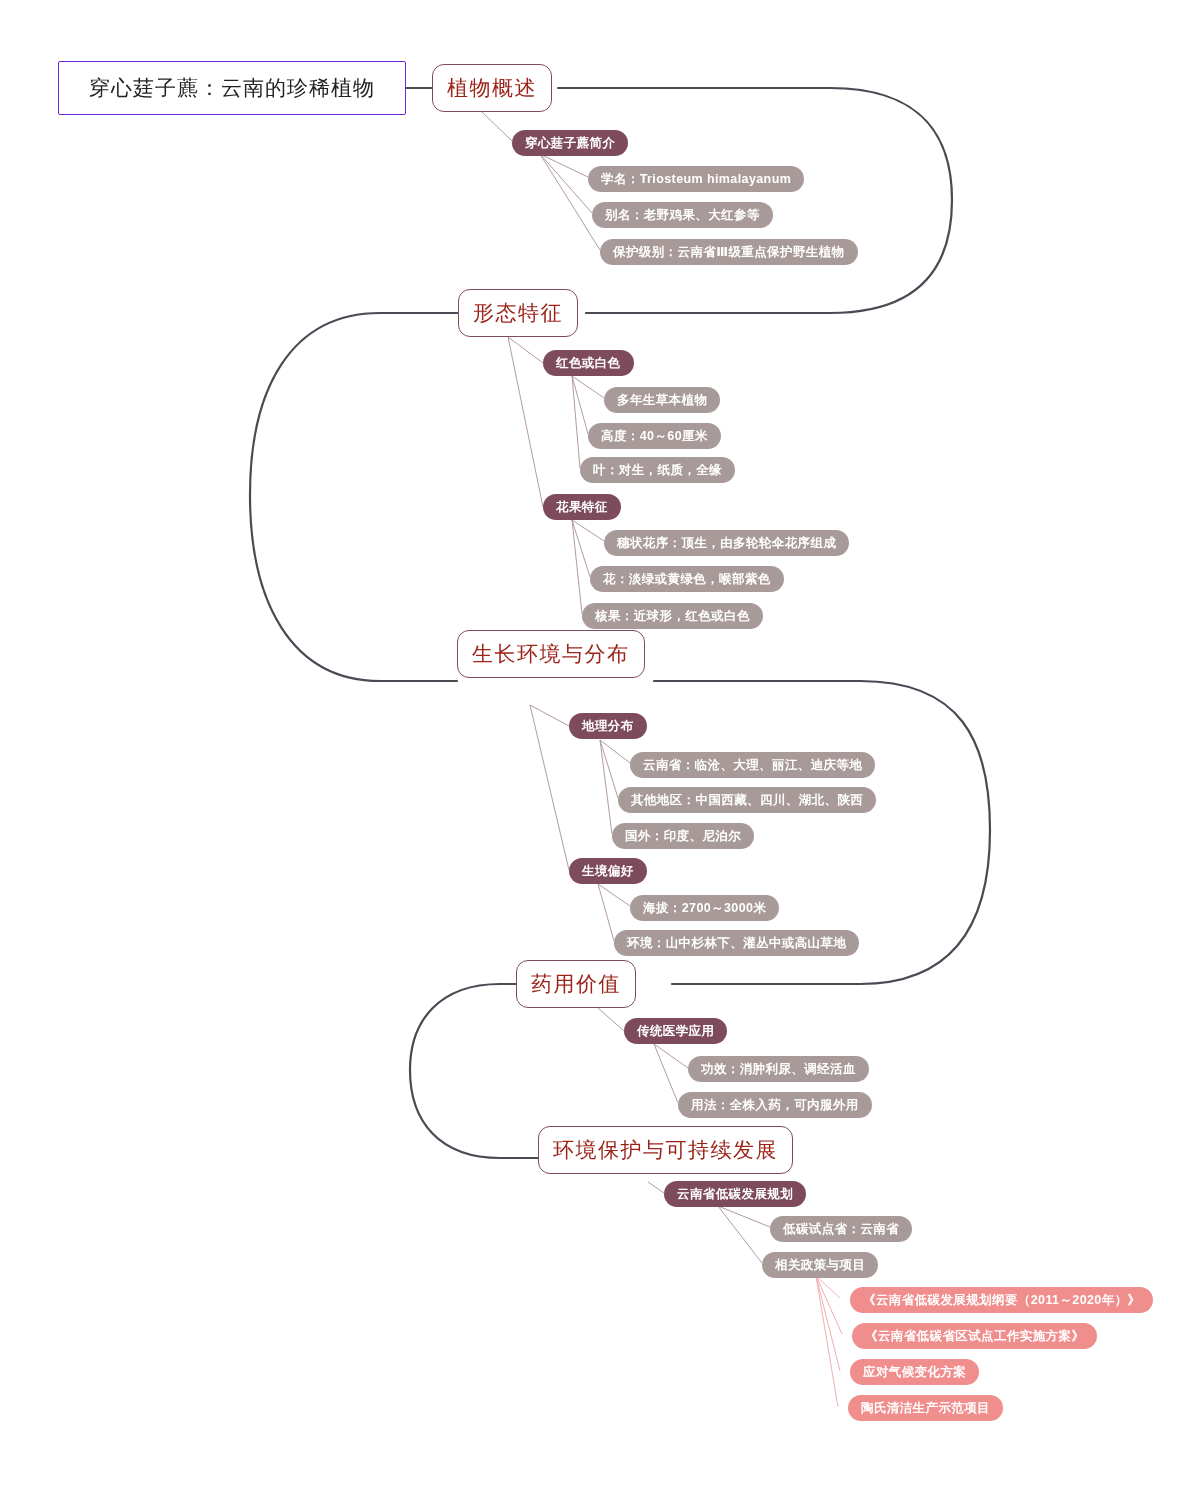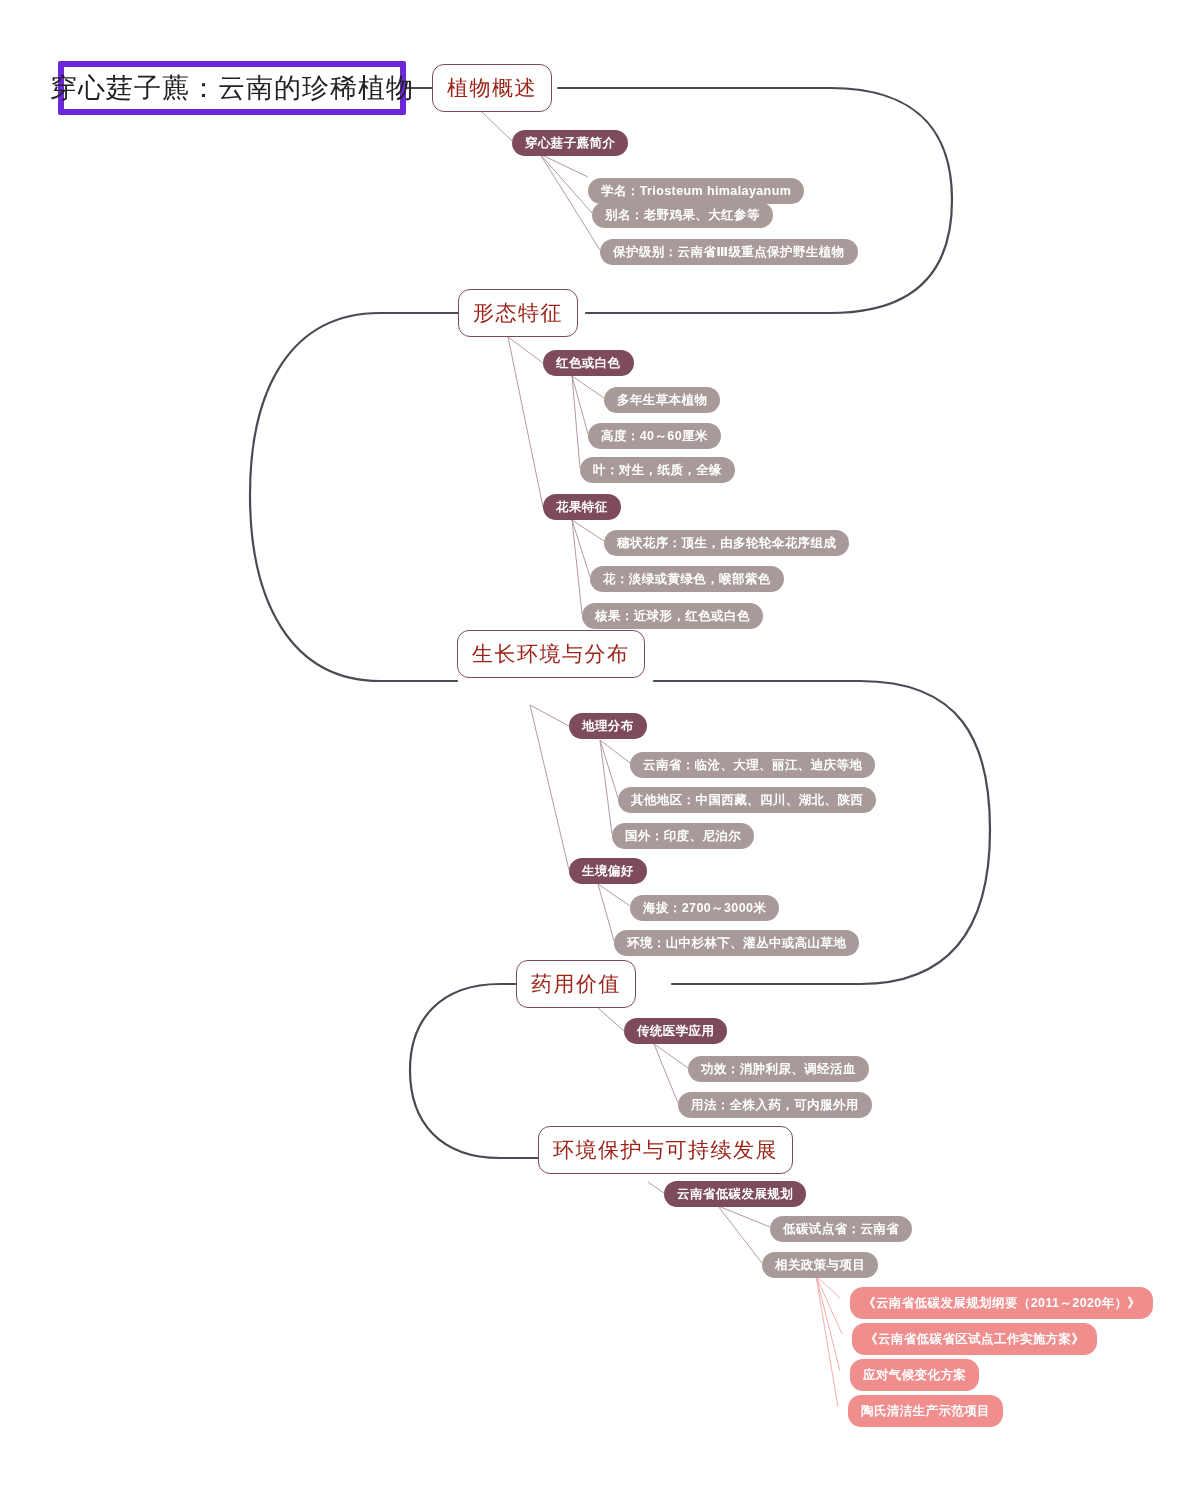--- a/index.html
+++ b/index.html
@@ -8,23 +8,23 @@
     width:1200px;height:1489px;position:relative;overflow:hidden;
   }
   #canvas{position:absolute;left:0;top:0;width:1200px;height:1489px;}
   svg.links{position:absolute;left:0;top:0;width:1200px;height:1489px;pointer-events:none;}
 
   .node{position:absolute;box-sizing:border-box;white-space:nowrap;}
 
   
   .root{
     left:58px;top:61px;width:348px;height:54px;
-    border:6px solid #6d28d9;background:#ffffff;border-radius:2px;
-    display:flex;align-items:center;justify-content:center;
-    font-size:27px;color:#222;letter-spacing:1px;
+    border:1px solid #6d28d9;background:#ffffff;border-radius:2px;
+    display:flex;align-items:center;justify-content:center;
+    font-size:21px;color:#222;letter-spacing:1px;
     font-family:"Liberation Serif","DejaVu Serif",serif;
   }
 
   
   .l1{
     border:1.6px solid #7d4b5c;background:#ffffff;border-radius:12px;
     display:flex;align-items:center;justify-content:center;
     color:#9c2318;font-size:21px;letter-spacing:1.5px;
     font-family:"Liberation Serif","DejaVu Serif",serif;
     padding:0 14px;height:48px;
@@ -44,21 +44,21 @@
     background:#a99a9a;color:#ffffff;border-radius:13px;
     display:flex;align-items:center;justify-content:center;
     height:26px;padding:0 13px;font-size:12.5px;font-weight:bold;
     letter-spacing:.4px;
   }
 
   
   .l4{
     background:#f08e8e;color:#ffffff;border-radius:13px;
     display:flex;align-items:center;justify-content:center;
-    height:32px;padding:12px 13px;font-size:12.5px;font-weight:bold;
+    height:26px;padding:12px 13px;font-size:12.5px;font-weight:bold;
     letter-spacing:.4px;
   }
 </style>
 </head>
 <body>
 
 <div id="canvas">
 
   <svg class="links" viewBox="0 0 1200 1489">
     <g fill="none" stroke="#4a4a55" stroke-width="2.2" stroke-linecap="round">
@@ -118,21 +118,21 @@
   <div class="node root">
     <span>穿心莛子藨：云南的珍稀植物</span>
   </div>
 
   <div class="node l1" style="left:432px;top:64px;">
     <span>植物概述</span>
   </div>
   <div class="node l2" style="left:512px;top:130px;">
     <span>穿心莛子藨简介</span>
   </div>
-  <div class="node l3" style="left:588px;top:166px;margin-top:12px;">
+  <div class="node l3" style="left:588px;top:166px;">
     <span>学名：Triosteum himalayanum</span>
   </div>
   <div class="node l3" style="left:592px;top:202px;">
     <span>别名：老野鸡果、大红参等</span>
   </div>
   <div class="node l3" style="left:600px;top:239px;">
     <span>保护级别：云南省Ⅲ级重点保护野生植物</span>
   </div>
 
   <div class="node l1" style="left:458px;top:289px;">

